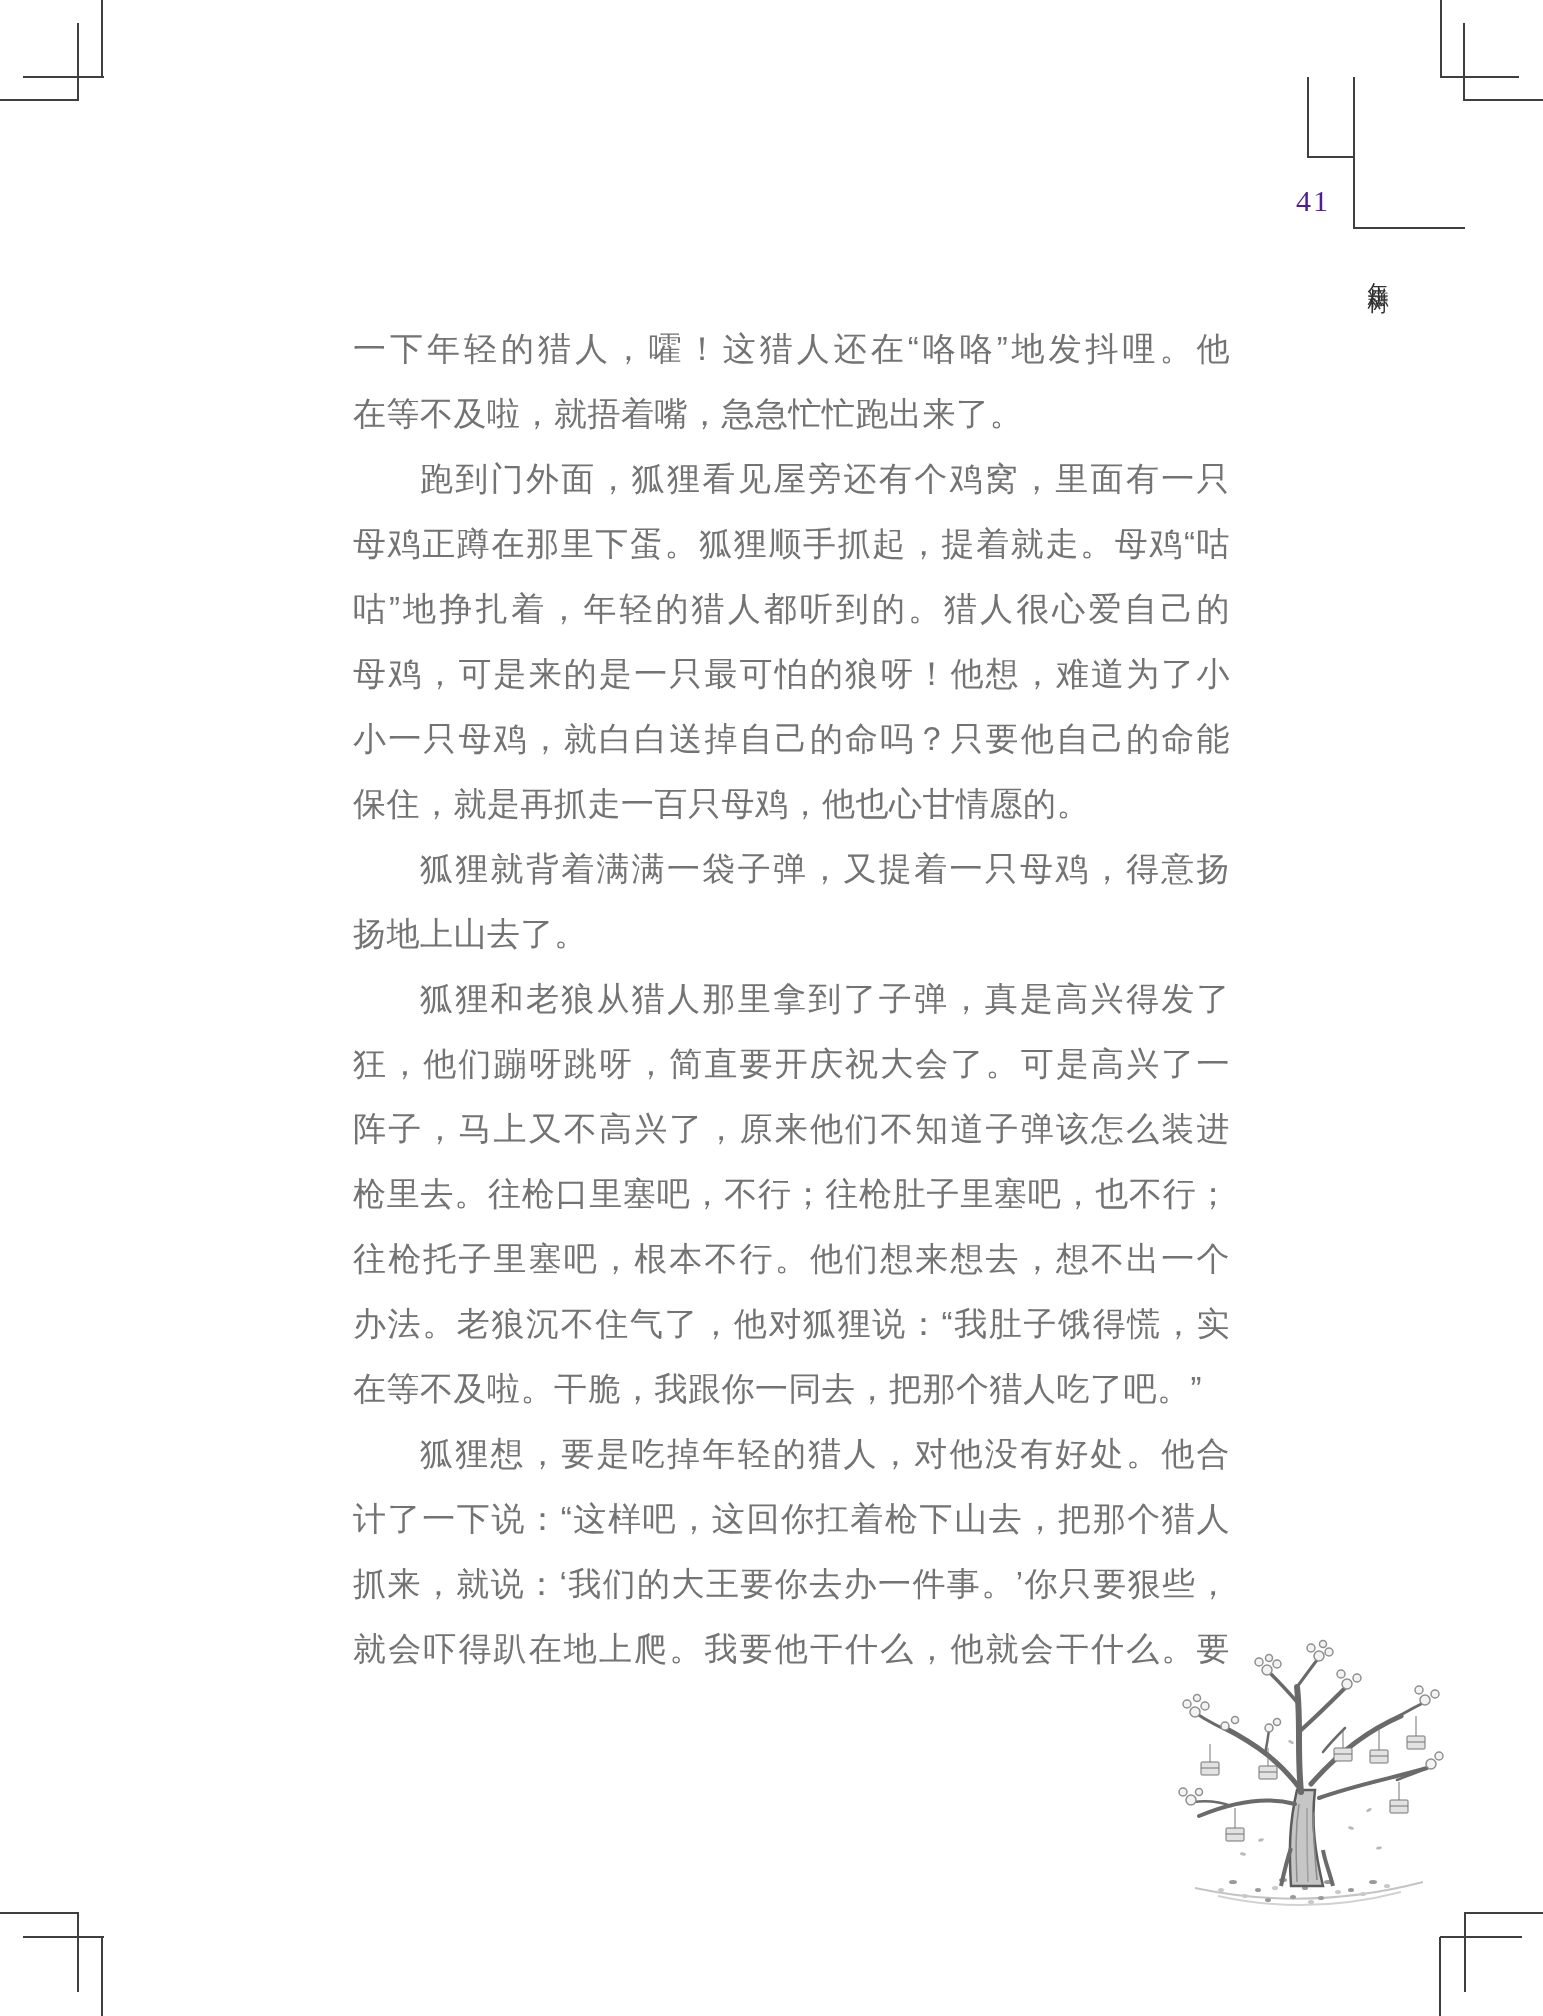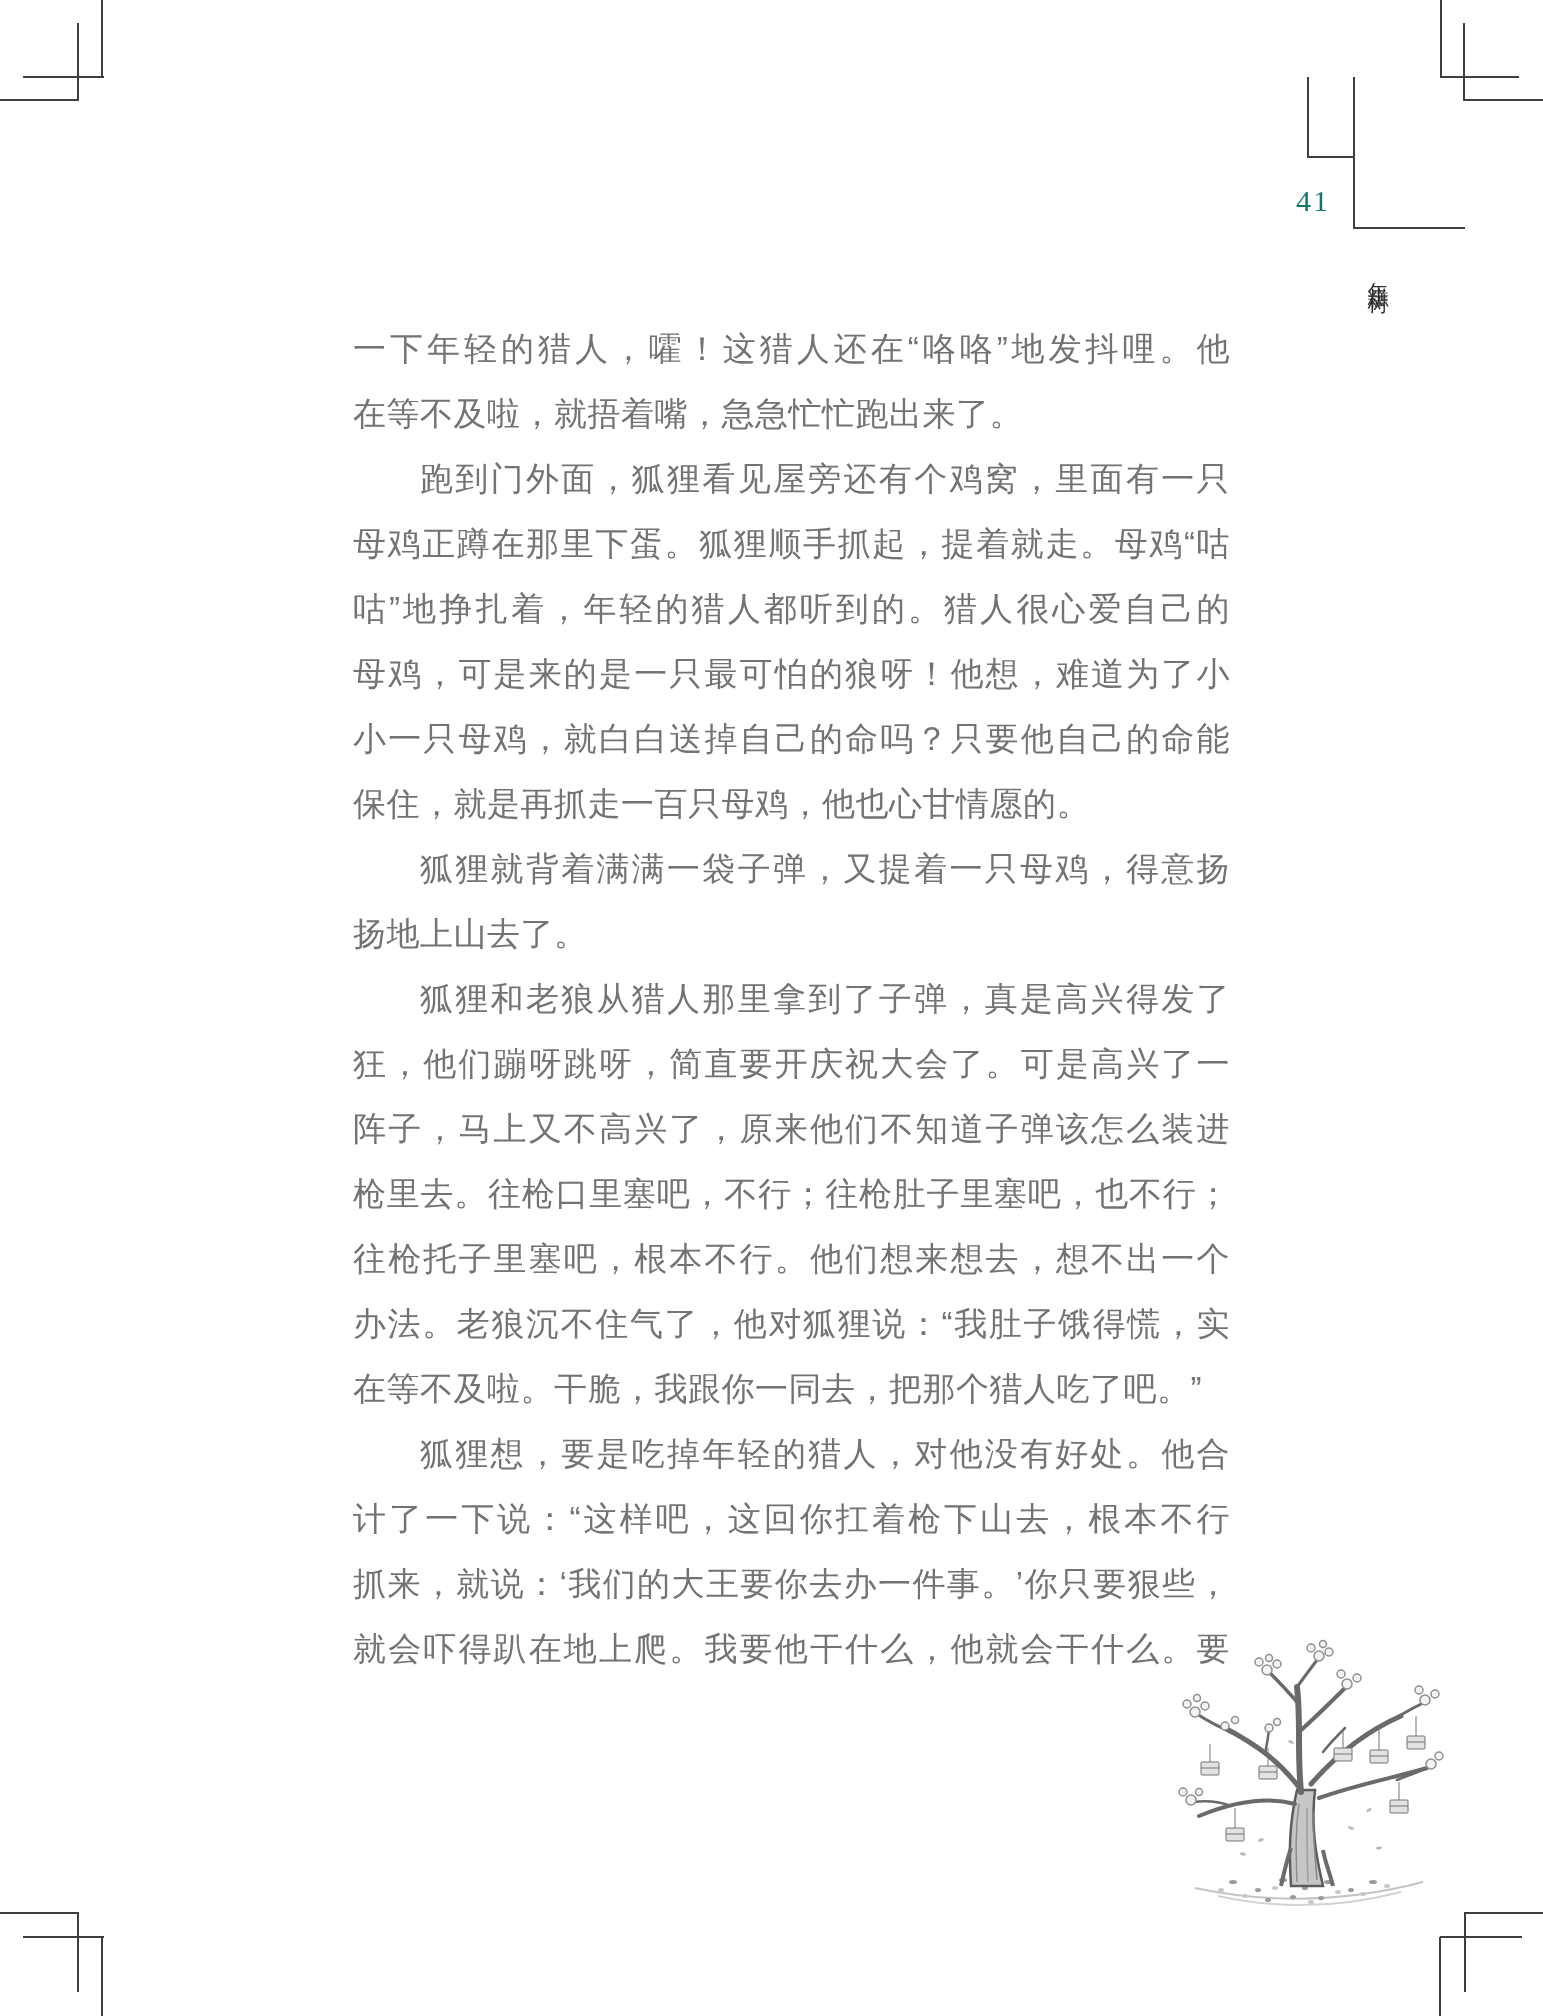--- a/index.html
+++ b/index.html
@@ -2,21 +2,21 @@
 <html><head>
 <meta charset="utf-8">
 <style>
   html,body{margin:0;padding:0;background:#e8e8e8;}
   .page{position:relative;width:1543px;height:2016px;background:#ffffff;overflow:hidden;
         font-family:"Liberation Sans",sans-serif;}
   
   .mark{position:absolute;background:#3f3f3f;}
   
   .page-number{position:absolute;left:1296px;top:184px;width:60px;
-    font-family:"Liberation Serif",serif;font-size:30px;color:#0f766e;letter-spacing:2px;}
+    font-family:"Liberation Serif",serif;font-size:30px;color:#4c1d95;letter-spacing:2px;}
   
   .side-title{position:absolute;left:1364px;top:266px;
     writing-mode:vertical-rl;text-orientation:upright;
     font-family:"Liberation Serif",serif;font-size:21px;letter-spacing:5px;color:#303030;}
   
   .text-block{position:absolute;left:353px;top:316px;width:877px;}
   .text-line{box-sizing:border-box;width:100%;height:65px;line-height:65px;
     font-size:33px;color:#737373;letter-spacing:0.5px;white-space:nowrap;
     text-align:justify;text-align-last:justify;}
   .text-line.indent{padding-left:67px;}
@@ -70,21 +70,21 @@
       <div class="text-line indent">狐狸就背着满满一袋子弹，又提着一只母鸡，得意扬</div>
       <div class="text-line para-end">扬地上山去了。</div>
       <div class="text-line indent">狐狸和老狼从猎人那里拿到了子弹，真是高兴得发了</div>
       <div class="text-line">狂，他们蹦呀跳呀，简直要开庆祝大会了。可是高兴了一</div>
       <div class="text-line">阵子，马上又不高兴了，原来他们不知道子弹该怎么装进</div>
       <div class="text-line">枪里去。往枪口里塞吧，不行；往枪肚子里塞吧，也不行；</div>
       <div class="text-line">往枪托子里塞吧，根本不行。他们想来想去，想不出一个</div>
       <div class="text-line">办法。老狼沉不住气了，他对狐狸说：“我肚子饿得慌，实</div>
       <div class="text-line para-end">在等不及啦。干脆，我跟你一同去，把那个猎人吃了吧。”</div>
       <div class="text-line indent">狐狸想，要是吃掉年轻的猎人，对他没有好处。他合</div>
-      <div class="text-line">计了一下说：“这样吧，这回你扛着枪下山去，根本不行</div>
+      <div class="text-line">计了一下说：“这样吧，这回你扛着枪下山去，把那个猎人</div>
       <div class="text-line">抓来，就说：‘我们的大王要你去办一件事。’你只要狠些，</div>
       <div class="text-line">就会吓得趴在地上爬。我要他干什么，他就会干什么。要</div>
     </div>
 
   <svg class="tree" viewBox="0 0 274 282">
 
     <g>
       <path d="M22,256 Q135,280 250,250" stroke="#c4c4c4" stroke-width="2" fill="none"></path>
       <path d="M45,264 Q135,284 228,260" stroke="#d2d2d2" stroke-width="2" fill="none"></path>
       <g fill="#9a9a9a">

